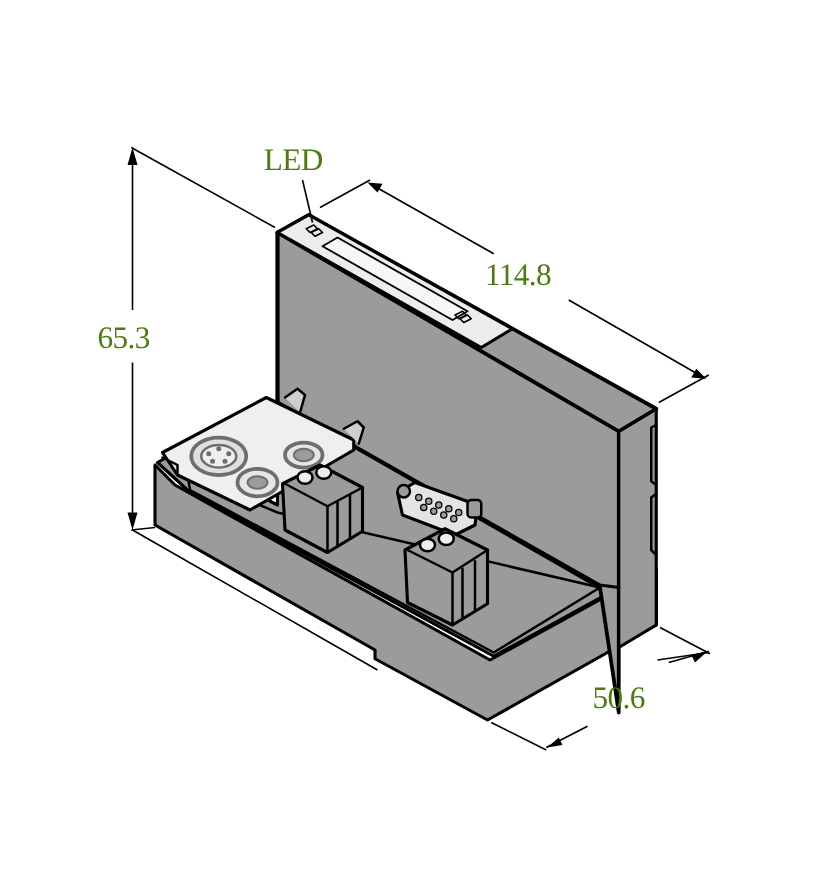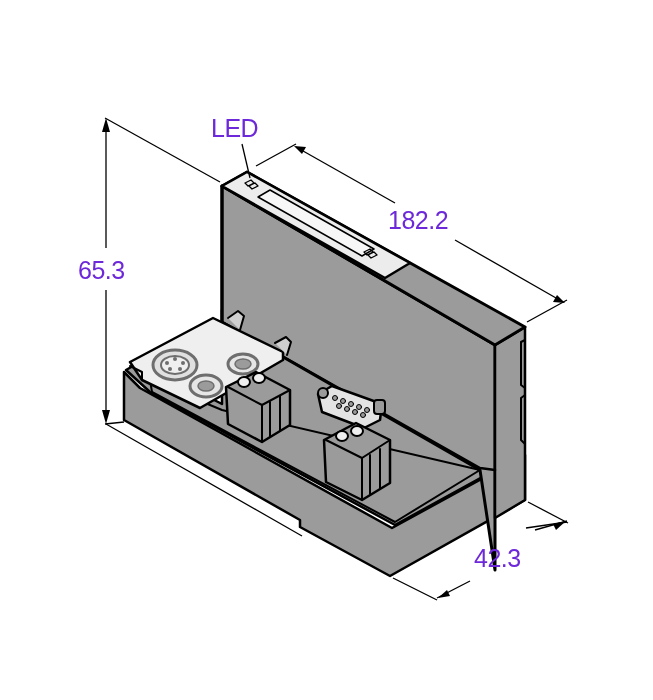--- a/index.html
+++ b/index.html
@@ -1,18 +1,18 @@
 <!DOCTYPE html>
 <html><head>
 <meta charset="utf-8">
 <style>
   html, body { margin:0; padding:0; background:#ffffff; }
   .canvas { position:relative; width:653px; height:700px; overflow:hidden; background:#ffffff; }
   svg { position:absolute; left:0; top:0; }
-  .lbl { position:absolute; font-family:Liberation Sans, sans-serif; color:#6d28d9; font-size:25px; line-height:1; letter-spacing:-0.5px; white-space:nowrap; }
+  .lbl { position:absolute; font-family:Liberation Serif, serif; color:#4d7c0f; font-size:25px; line-height:1; letter-spacing:-0.5px; white-space:nowrap; }
 </style>
 </head>
 <body>
 
 <div class="canvas">
 <svg width="653" height="700" viewBox="0 0 653 700">
   <g stroke="#000" stroke-linejoin="round" stroke-linecap="round">
 
     <path d="M126,370 L140,362 L222,404 L222,310 L495,345 L495,470 L395,525 L150,392 Z" fill="#9b9b9b" stroke-width="2.5"></path>
     <path d="M124,372 L124,420 L300,520 L300,527 L390,576 L525,500 L525,455 L392,528 L140,388 Z" fill="#9b9b9b" stroke-width="2.5"></path>
@@ -121,15 +121,15 @@
     <line x1="526" y1="528" x2="567" y2="522"></line>
     <line x1="437" y1="598" x2="470" y2="581"></line>
     <line x1="535" y1="530" x2="567" y2="521"></line>
     <path d="M566,521 L556,530 L553,524 Z" stroke="none"></path>
     <path d="M438,598 L447,590 L450,596 Z" stroke="none"></path>
   </g>
 </svg>
 
 <span class="lbl" style="left:211px;top:116px;">LED</span>
 <span class="lbl" style="left:78px;top:258px;">65.3</span>
-<span class="lbl" style="left:388px;top:208px;">182.2</span>
-<span class="lbl" style="left:474px;top:546px;">42.3</span>
+<span class="lbl" style="left:388px;top:208px;">114.8</span>
+<span class="lbl" style="left:474px;top:546px;">50.6</span>
 </div>
 
 </body></html>

